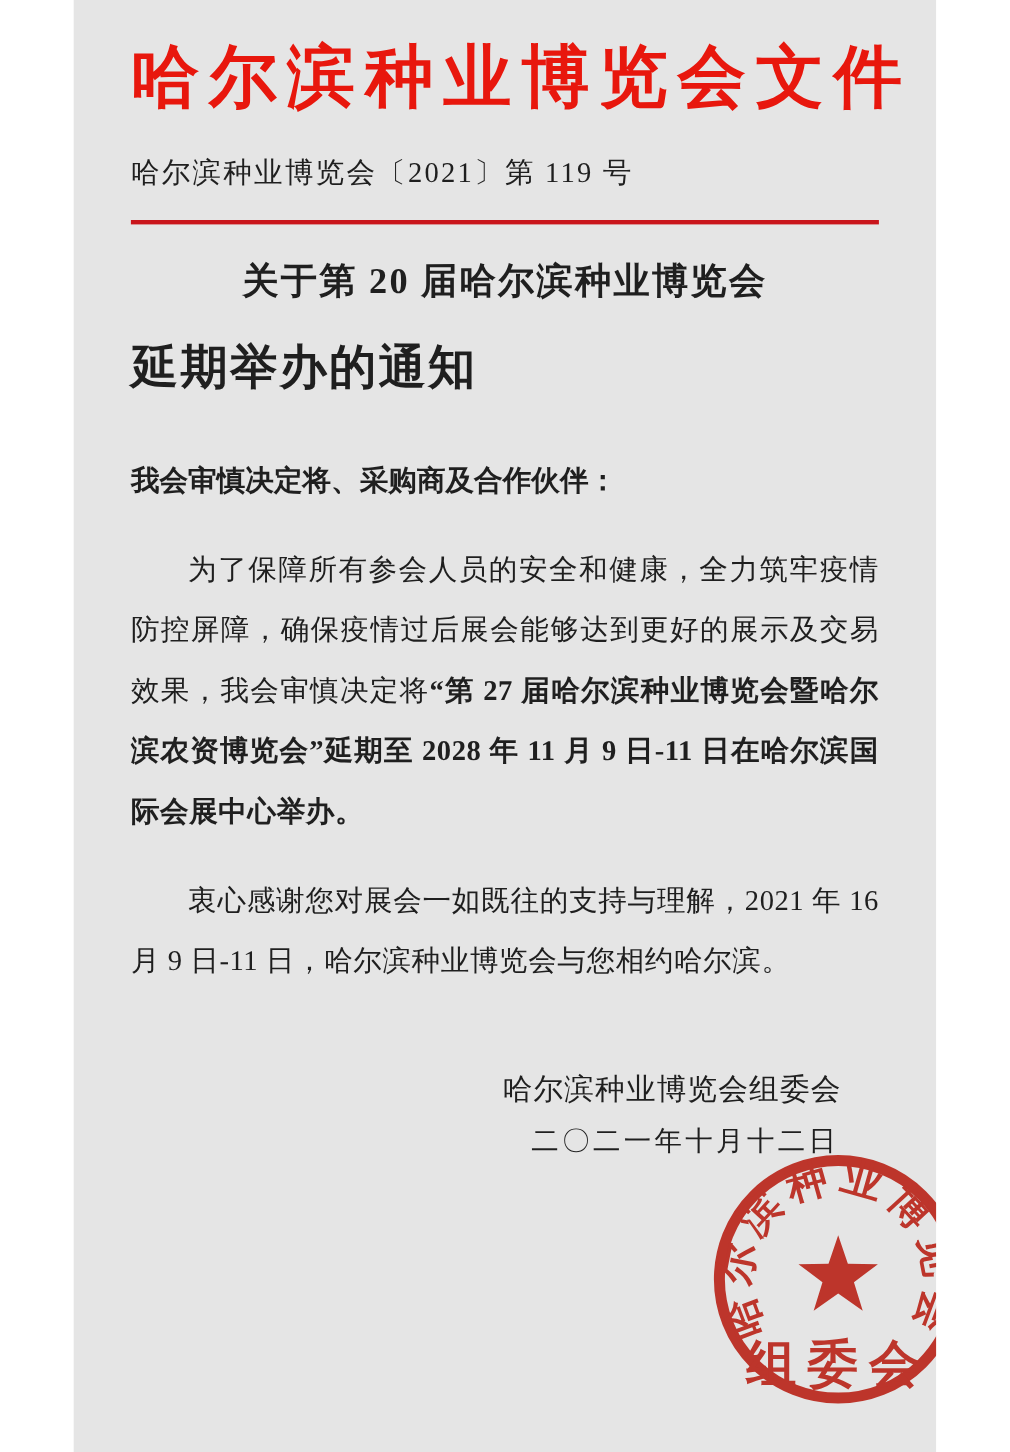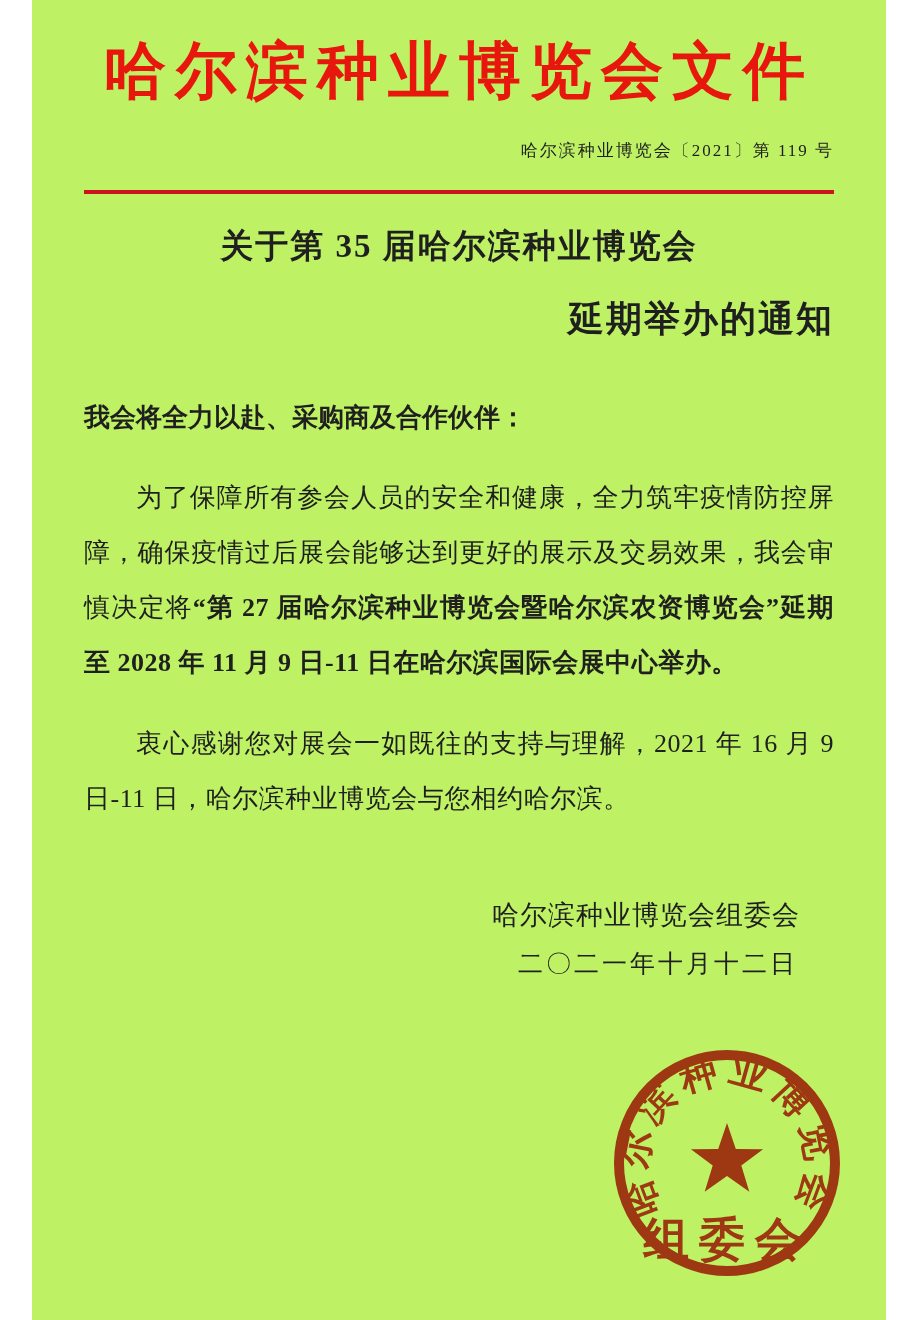--- a/index.html
+++ b/index.html
@@ -2,67 +2,67 @@
 <html><head>
 <meta charset="utf-8">
 <style>
   html, body {
     margin: 0;
     padding: 0;
     background: #ffffff;
   }
   .page {
     position: relative;
-    width: 854px;
+    width: 784px;
     height: 1320px;
     margin: 0 auto;
-    background: #bef264;
+    background: #e5e5e5;
     overflow: hidden;
     font-family: "Liberation Serif", "DejaVu Serif", serif;
     color: #1f1f1f;
   }
   .content {
     padding: 0 52px;
   }
   .org-title {
     margin: 36px 0 0 0;
     text-align: center;
     font-size: 62px;
     line-height: 1.15;
     font-weight: 700;
     letter-spacing: 9px;
     color: #e8170d;
     white-space: nowrap;
   }
   .doc-number {
     margin: 34px 0 0 0;
-    text-align: right;
-    font-size: 17px;
+    text-align: left;
+    font-size: 26px;
     line-height: 1.2;
     letter-spacing: 2px;
     color: #1f1f1f;
   }
   .red-rule {
     margin-top: 28px;
     height: 4px;
     background: #c9151b;
     border: none;
   }
   .notice-title-l1 {
     margin: 32px 0 0 0;
     text-align: center;
     font-size: 33px;
     line-height: 1.25;
     font-weight: 700;
     letter-spacing: 2px;
   }
   .notice-title-l2 {
     margin: 30px 0 0 0;
-    text-align: right;
-    font-size: 36px;
+    text-align: left;
+    font-size: 43px;
     line-height: 1.27;
     font-weight: 700;
     letter-spacing: 2px;
   }
   .salutation {
     margin: 58px 0 0 0;
     font-size: 26px;
     line-height: 1.3;
     font-weight: 700;
   }
@@ -117,24 +117,24 @@
 
 <div class="page">
   <div class="content">
 
     <h1 class="org-title">哈尔滨种业博览会文件</h1>
 
     <p class="doc-number">哈尔滨种业博览会〔2021〕第 119 号</p>
 
     <div class="red-rule"></div>
 
-    <h2 class="notice-title-l1">关于第 35 届哈尔滨种业博览会</h2>
+    <h2 class="notice-title-l1">关于第 20 届哈尔滨种业博览会</h2>
     <h2 class="notice-title-l2">延期举办的通知</h2>
 
-    <p class="salutation">我会将全力以赴、采购商及合作伙伴：</p>
+    <p class="salutation">我会审慎决定将、采购商及合作伙伴：</p>
 
     <p class="para first"><span>为了保障所有参会人员的安全和健康，全力筑牢疫情防控屏障，确保疫情过后展会能够达到更好的展示及交易效果，我会审慎决定将</span><span class="emphasis">“第 27 届哈尔滨种业博览会暨哈尔滨农资博览会”延期至 2028 年 11 月 9 日-11 日在哈尔滨国际会展中心举办。</span></p>
 
 
     <p class="para third">衷心感谢您对展会一如既往的支持与理解，2021 年 16 月 9 日-11 日，哈尔滨种业博览会与您相约哈尔滨。</p>
 
     <div class="closing">
       <p class="closing-org">哈尔滨种业博览会组委会</p>
       <p class="closing-date">二〇二一年十月十二日</p>
     </div>

